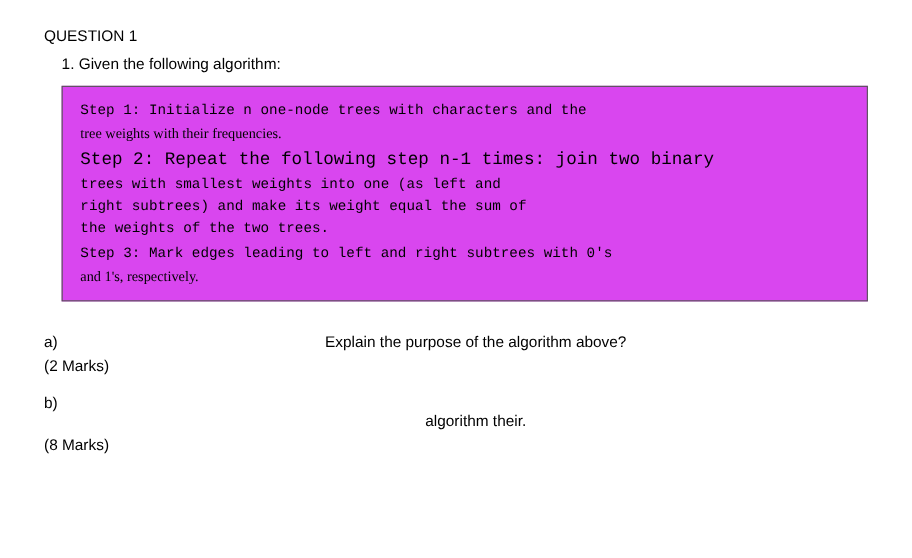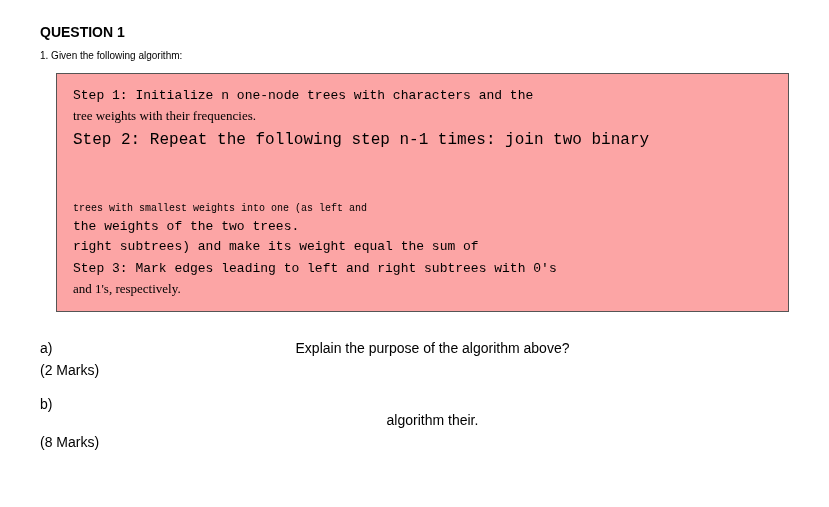--- a/index.html
+++ b/index.html
@@ -12,39 +12,40 @@
       background: #ffffff;
       font-family: Arial, sans-serif;
       font-size: 14px;
       color: #000000;
       width: 829px;
       min-height: 507px;
       padding: 24px 40px;
     }
 
     .question-title {
-      font-weight: bold;
+      font-weight: normal;
       font-size: 14px;
       margin-bottom: 10px;
     }
 
     .question-intro {
-      font-size: 10px;
+      font-size: 14px;
       margin-bottom: 12px;
+      margin-left: 16px;
     }
 
     .algorithm-box {
       border: 1px solid #555;
       padding: 12px 16px;
       margin-left: 16px;
       margin-bottom: 28px;
       font-family: 'Courier New', Courier, monospace;
       font-size: 13px;
       line-height: 1.55;
-      background: #fca5a5;
+      background: #d946ef;
     }
 
     .parts-section {
       margin-top: 8px;
     }
 
     .part-row {
       display: flex;
       align-items: flex-start;
       margin-bottom: 6px;
@@ -78,23 +79,23 @@
 
 <div class="algorithm-box">
   <div style="font-family:'Courier New',Courier,monospace; font-size:13px; line-height:1.55;">
     <span>Step 1:</span><span> Initialize n one-node trees with characters and the</span>
   </div>
   <div style="font-family:Liberation Serif, serif; font-size:13px; line-height:1.55;">        tree weights with their frequencies.</div>
 
   <div style="font-family:'Courier New',Courier,monospace; font-size:16px; line-height:1.55; margin-top:2px;">
     <span>Step 2:</span><span> Repeat the following step n-1 times: join two binary</span>
   </div>
-  <div style="font-family:'Courier New',Courier,monospace; font-size:10px; line-height:1.55;margin-top:48px;">        trees with smallest weights into one (as left and</div>
+  <div style="font-family:'Courier New',Courier,monospace; font-size:13px; line-height:1.55;">        trees with smallest weights into one (as left and</div>
+  <div style="font-family:'Courier New',Courier,monospace; font-size:13px; line-height:1.55;">        right subtrees) and make its weight equal the sum of</div>
   <div style="font-family:'Courier New',Courier,monospace; font-size:13px; line-height:1.55;">        the weights of the two trees.</div>
-  <div style="font-family:'Courier New',Courier,monospace; font-size:13px; line-height:1.55;">        right subtrees) and make its weight equal the sum of</div>
 
   <div style="font-family:'Courier New',Courier,monospace; font-size:13px; line-height:1.55; margin-top:2px;">
     <span>Step 3:</span><span> Mark edges leading to left and right subtrees with 0's</span>
   </div>
   <div style="font-family:Liberation Serif, serif; font-size:13px; line-height:1.55;">        and 1's, respectively.</div>
 </div>
 
 <div class="parts-section">
 
   <div class="part-row">

